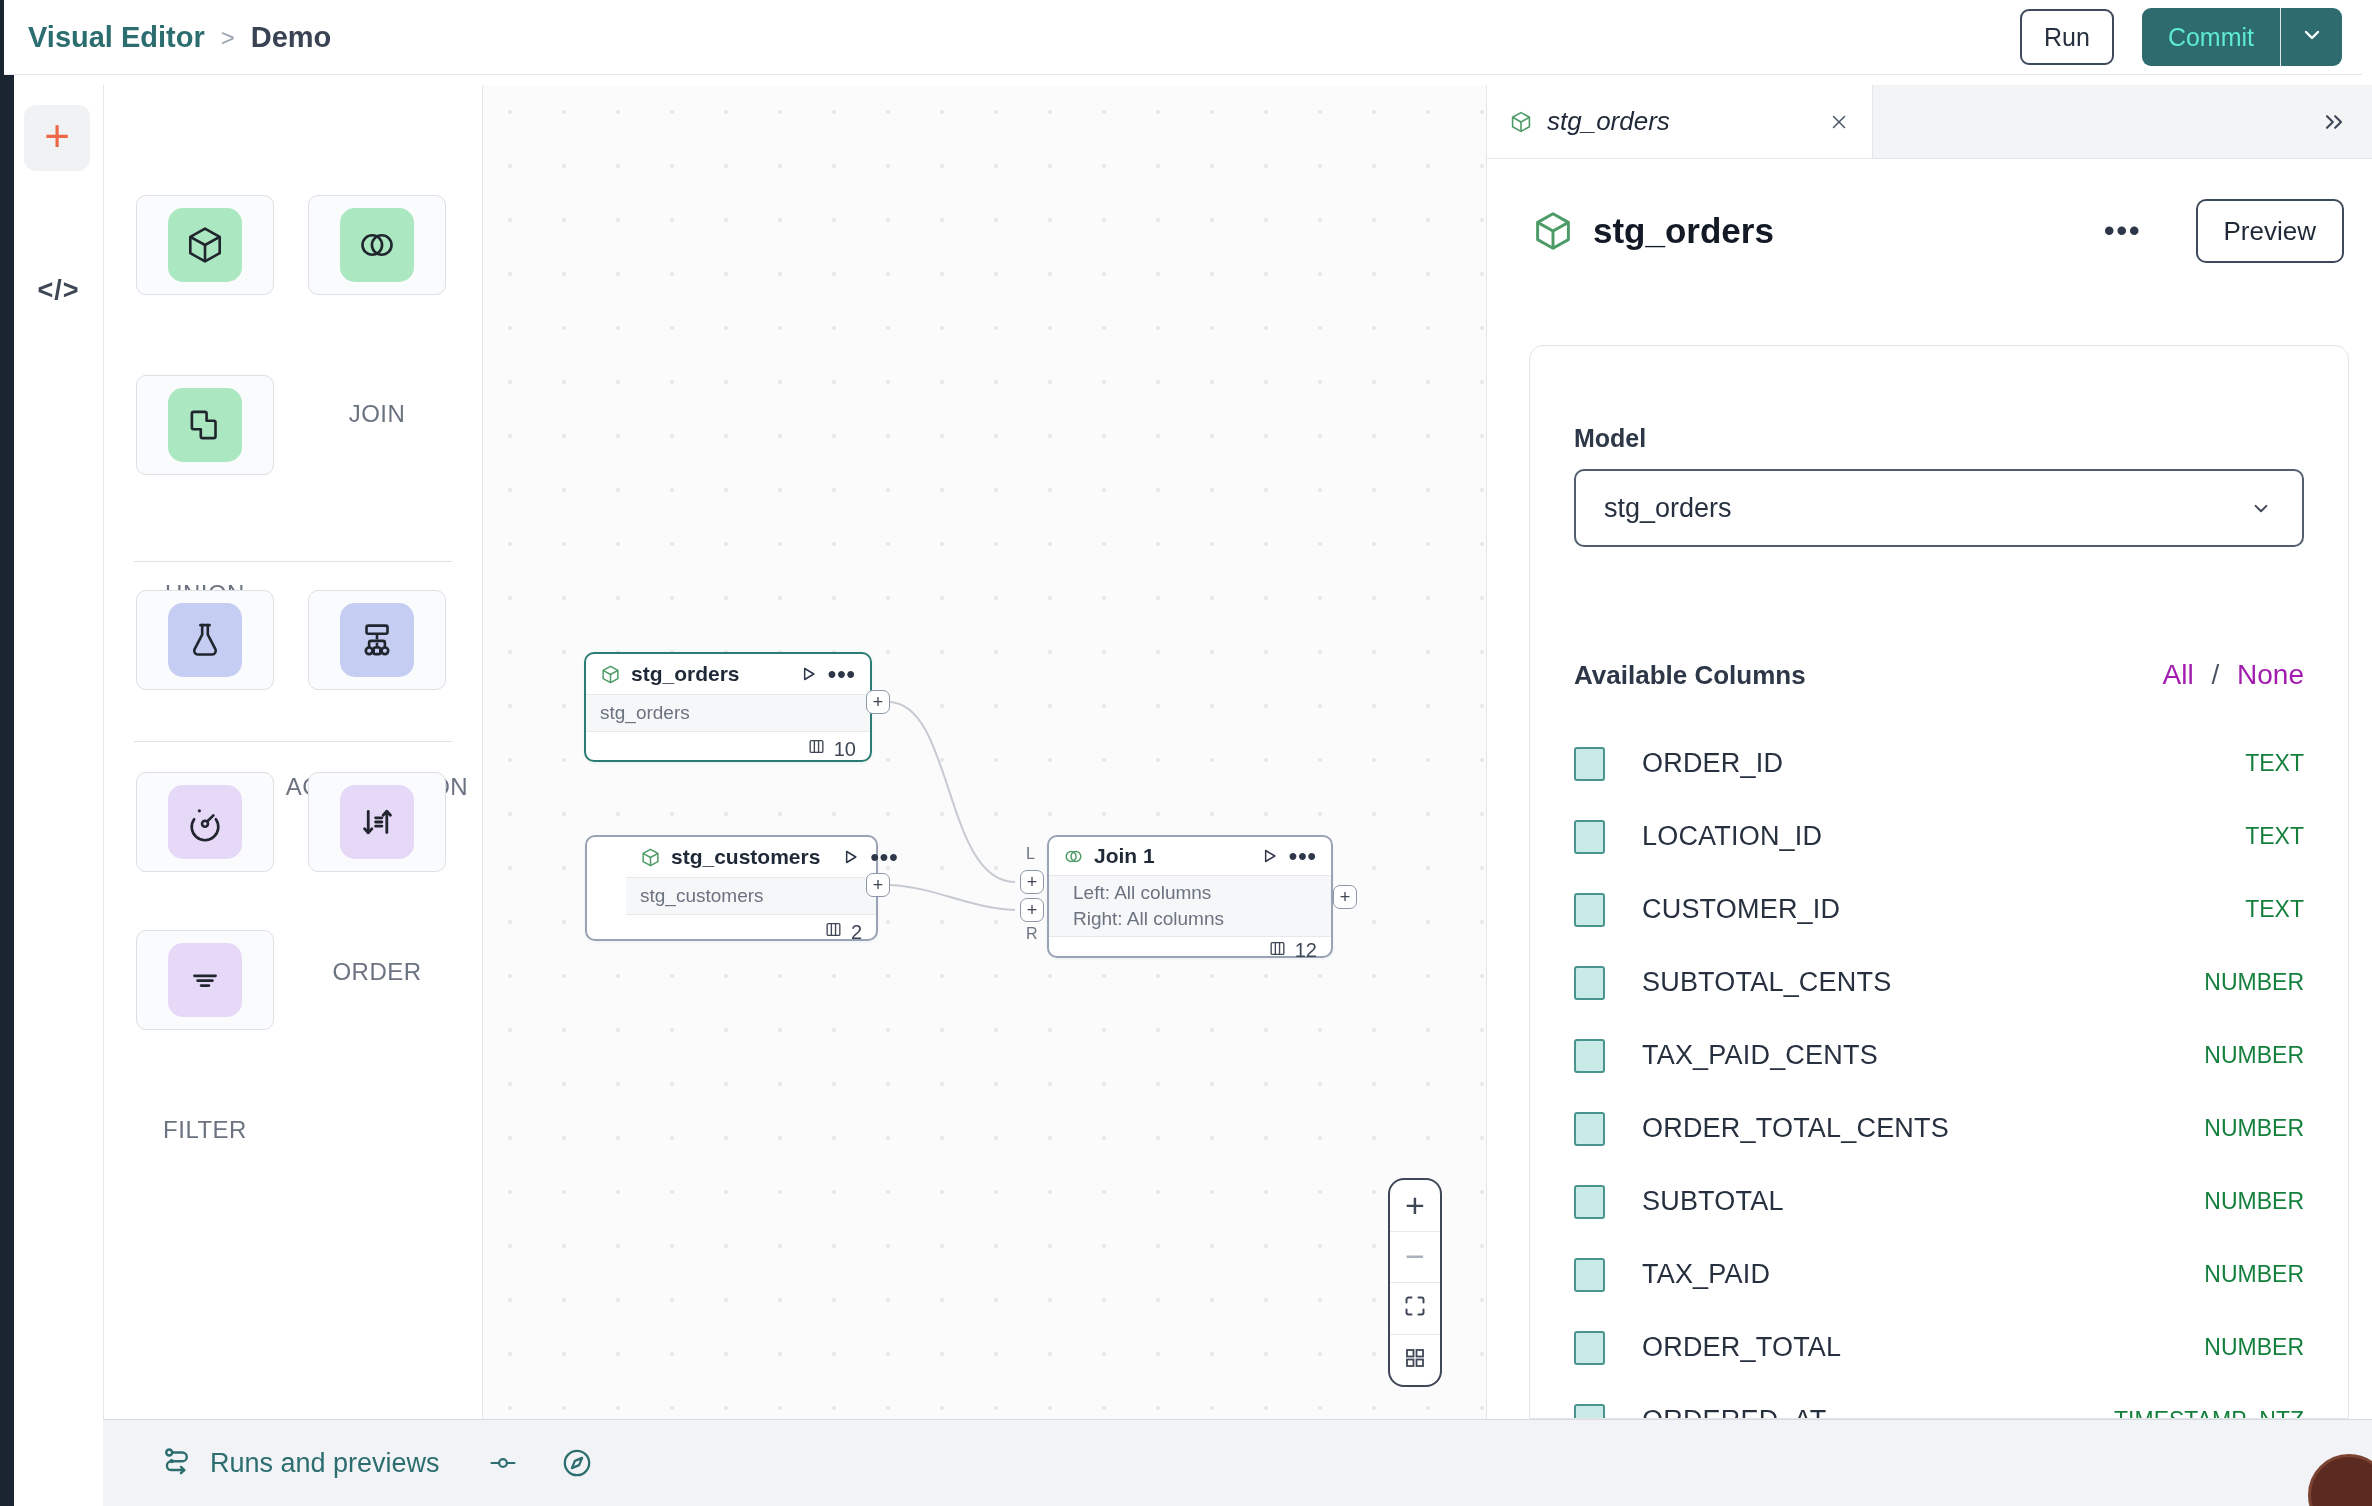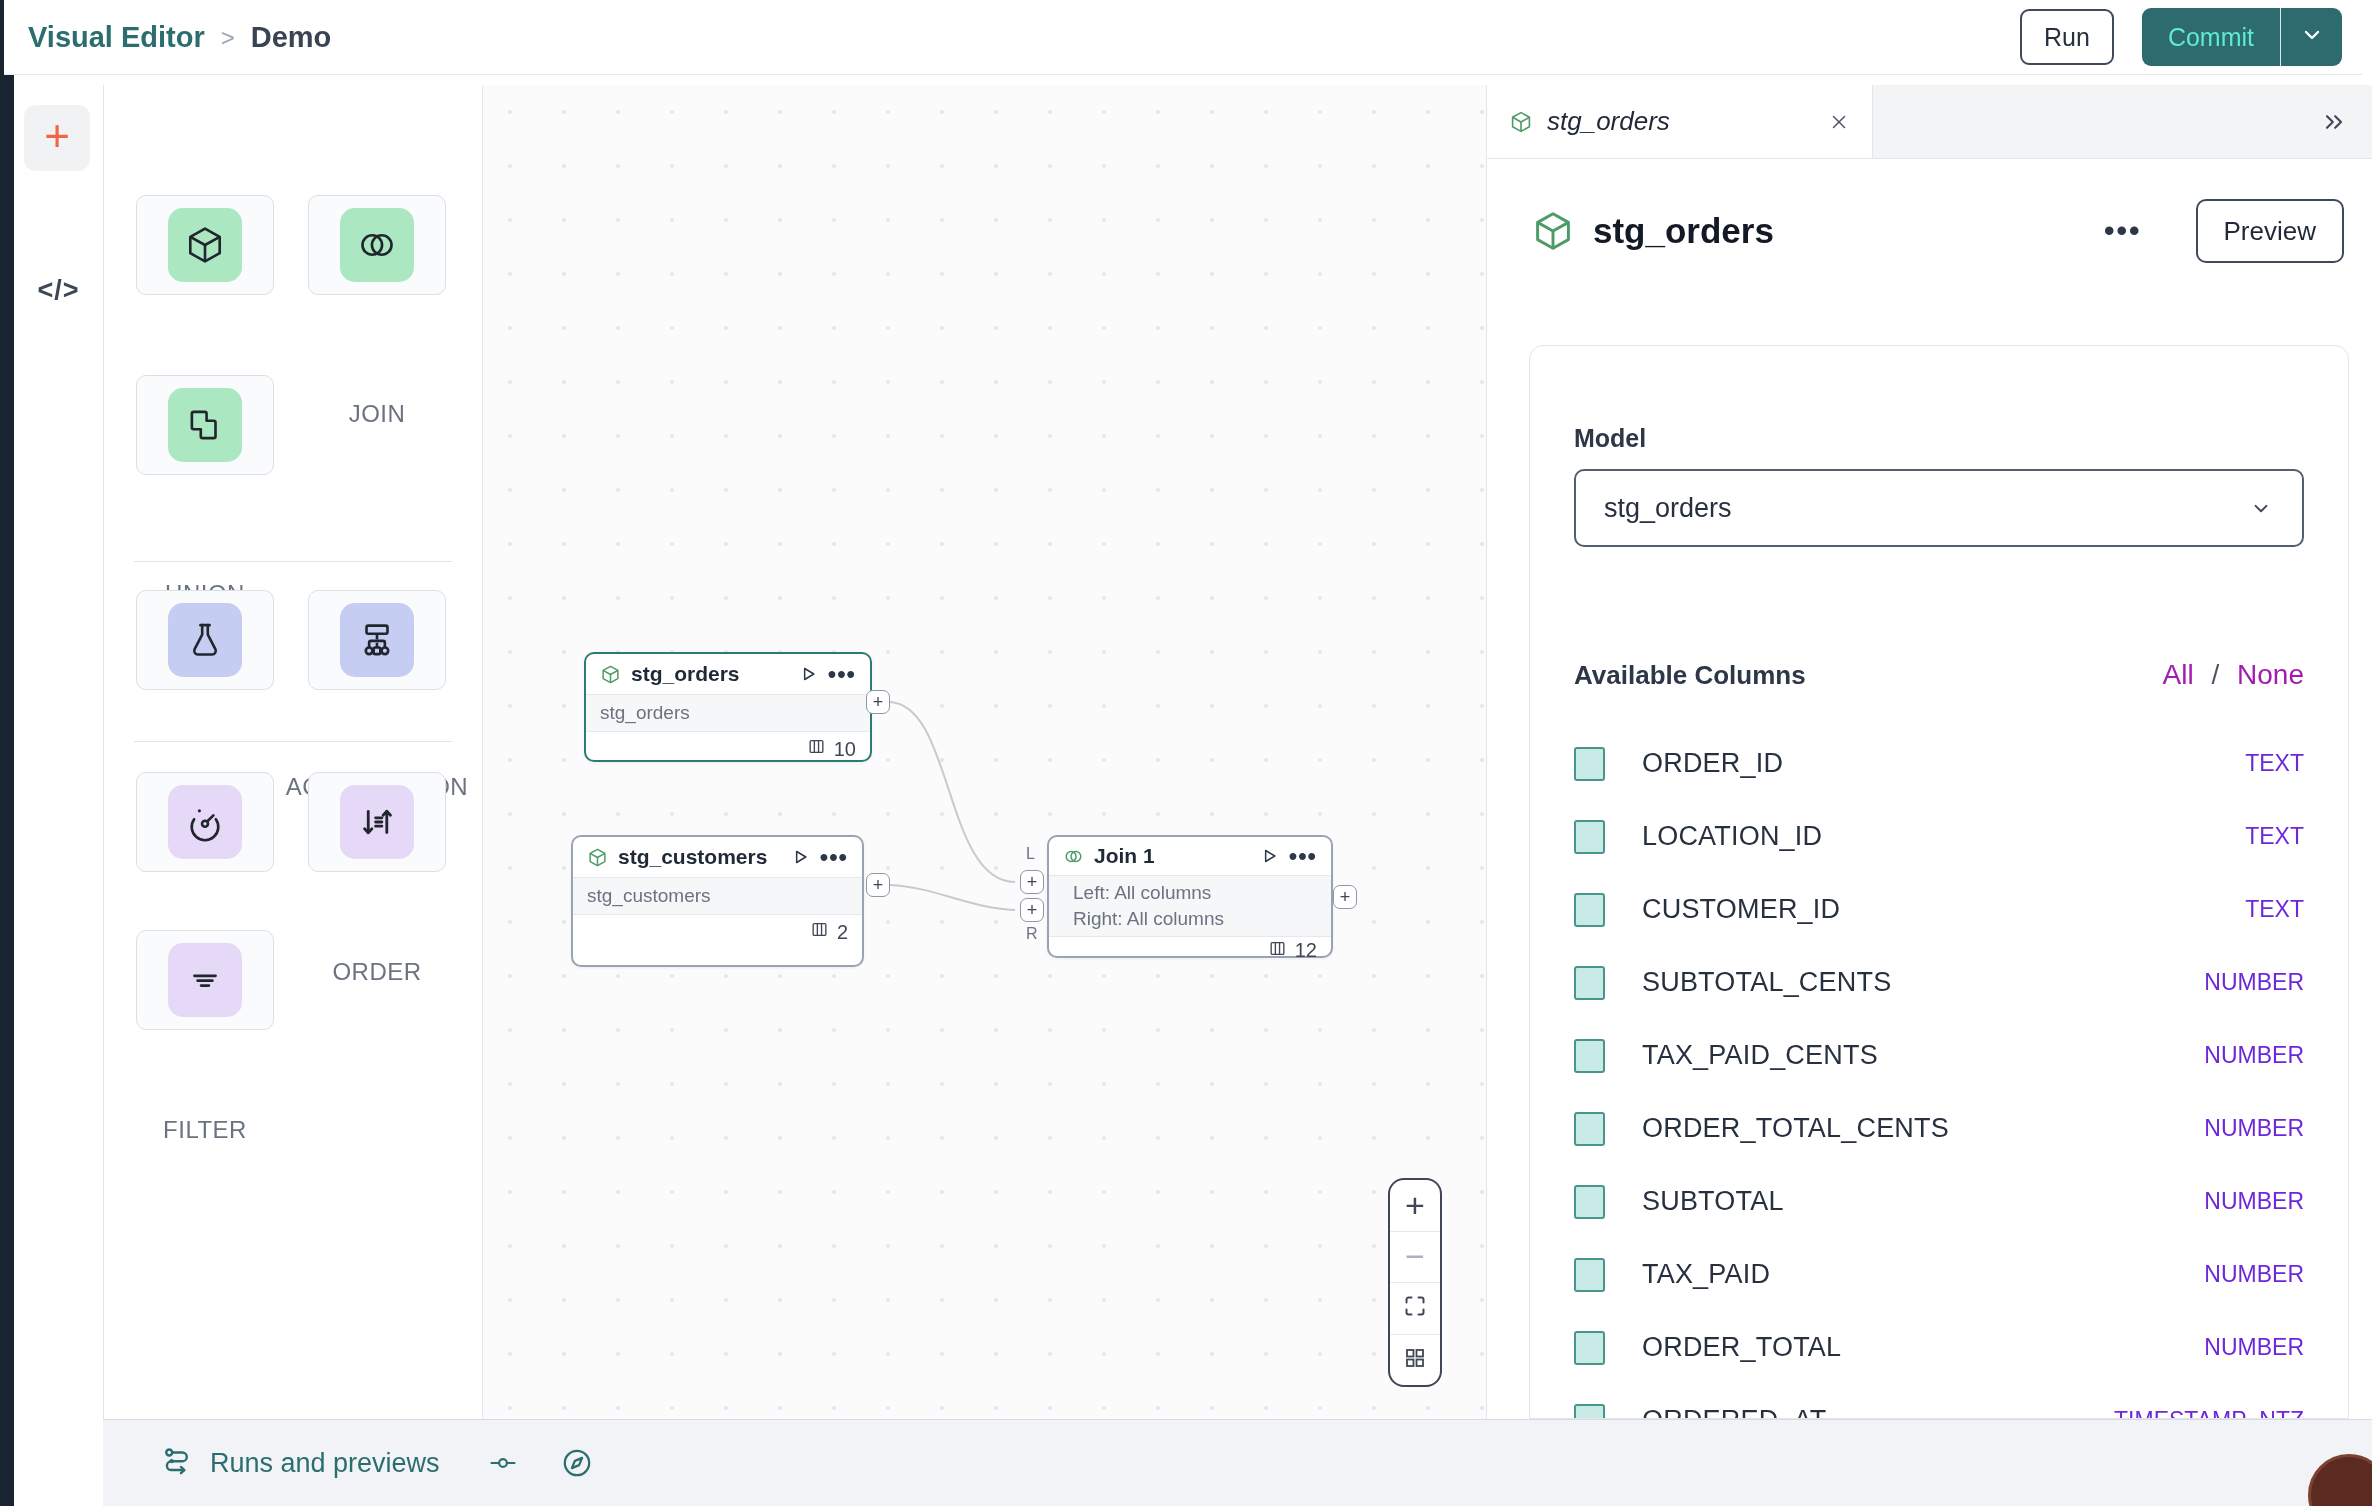--- a/index.html
+++ b/index.html
@@ -109,21 +109,21 @@
   .avail-title { font-size:26px; font-weight:bold; color:#2d3748; }
   .sel-links { margin-left:auto; font-size:28px; }
   .sel-links .lnk { color:#a21caf; cursor:pointer; }
   .sel-links .sep { color:#4b5563; margin:0 10px; }
 
   .col-list { margin-top:36px; }
   .col-row { height:73px; display:flex; align-items:center; }
   .col-check { width:31px; height:34px; background:#c9ebe8; border:2.5px solid #4a948e; border-radius:3px;
     flex:0 0 auto; cursor:pointer; }
   .col-name { margin-left:37px; font-size:27px; color:#27303f; letter-spacing:0.2px; }
-  .col-type { margin-left:auto; font-size:23px; color:#6d28d9; }
+  .col-type { margin-left:auto; font-size:23px; color:#15803d; }
 
   
   .bottom-bar { position:absolute; left:103px; top:1419px; width:2269px; height:87px; background:#f2f3f6;
     border-top:1px solid #d8dbe0; display:flex; align-items:center; }
   .runs-group { display:flex; align-items:center; gap:16px; margin-left:57px; color:#2c6e70; cursor:pointer; }
   .runs-label { font-size:27px; color:#2c6e70; }
   .bb-icon { color:#2c6e70; display:flex; margin-left:48px; cursor:pointer; }
   .avatar-corner { position:absolute; right:-18px; bottom:-30px; width:82px; height:82px; border-radius:50%;
     background:#5b2b22; border:3px solid #7c4333; }
 </style>
@@ -292,21 +292,21 @@
               <path d="M9.3 4.5v15M14.6 4.5v15"></path>
             </svg>
         </span>
         <span>10</span>
       </div>
     </div>
     <div class="port" style="left:383px; top:605px;">
         <span>+</span>
       </div>
 
-    <div class="node" style="left:88px; top:750px; width:293px; height:132px;">
+    <div class="node" style="left:102px; top:750px; width:293px; height:106px;padding-left:39px;">
       <div class="node-header">
         <span class="tab-icon">
           <svg width="21" height="21" viewBox="0 0 24 24" fill="none" stroke="currentColor" stroke-width="1.7" stroke-linejoin="round">
               <path d="M12 2.6 20.4 7.3v9.4L12 21.4 3.6 16.7V7.3Z"></path>
               <path d="M3.6 7.3 12 12l8.4-4.7"></path>
               <path d="M12 12v9.4"></path>
             </svg>
         </span>
         <span class="node-title">stg_customers</span>
         <span class="spacer"></span>

